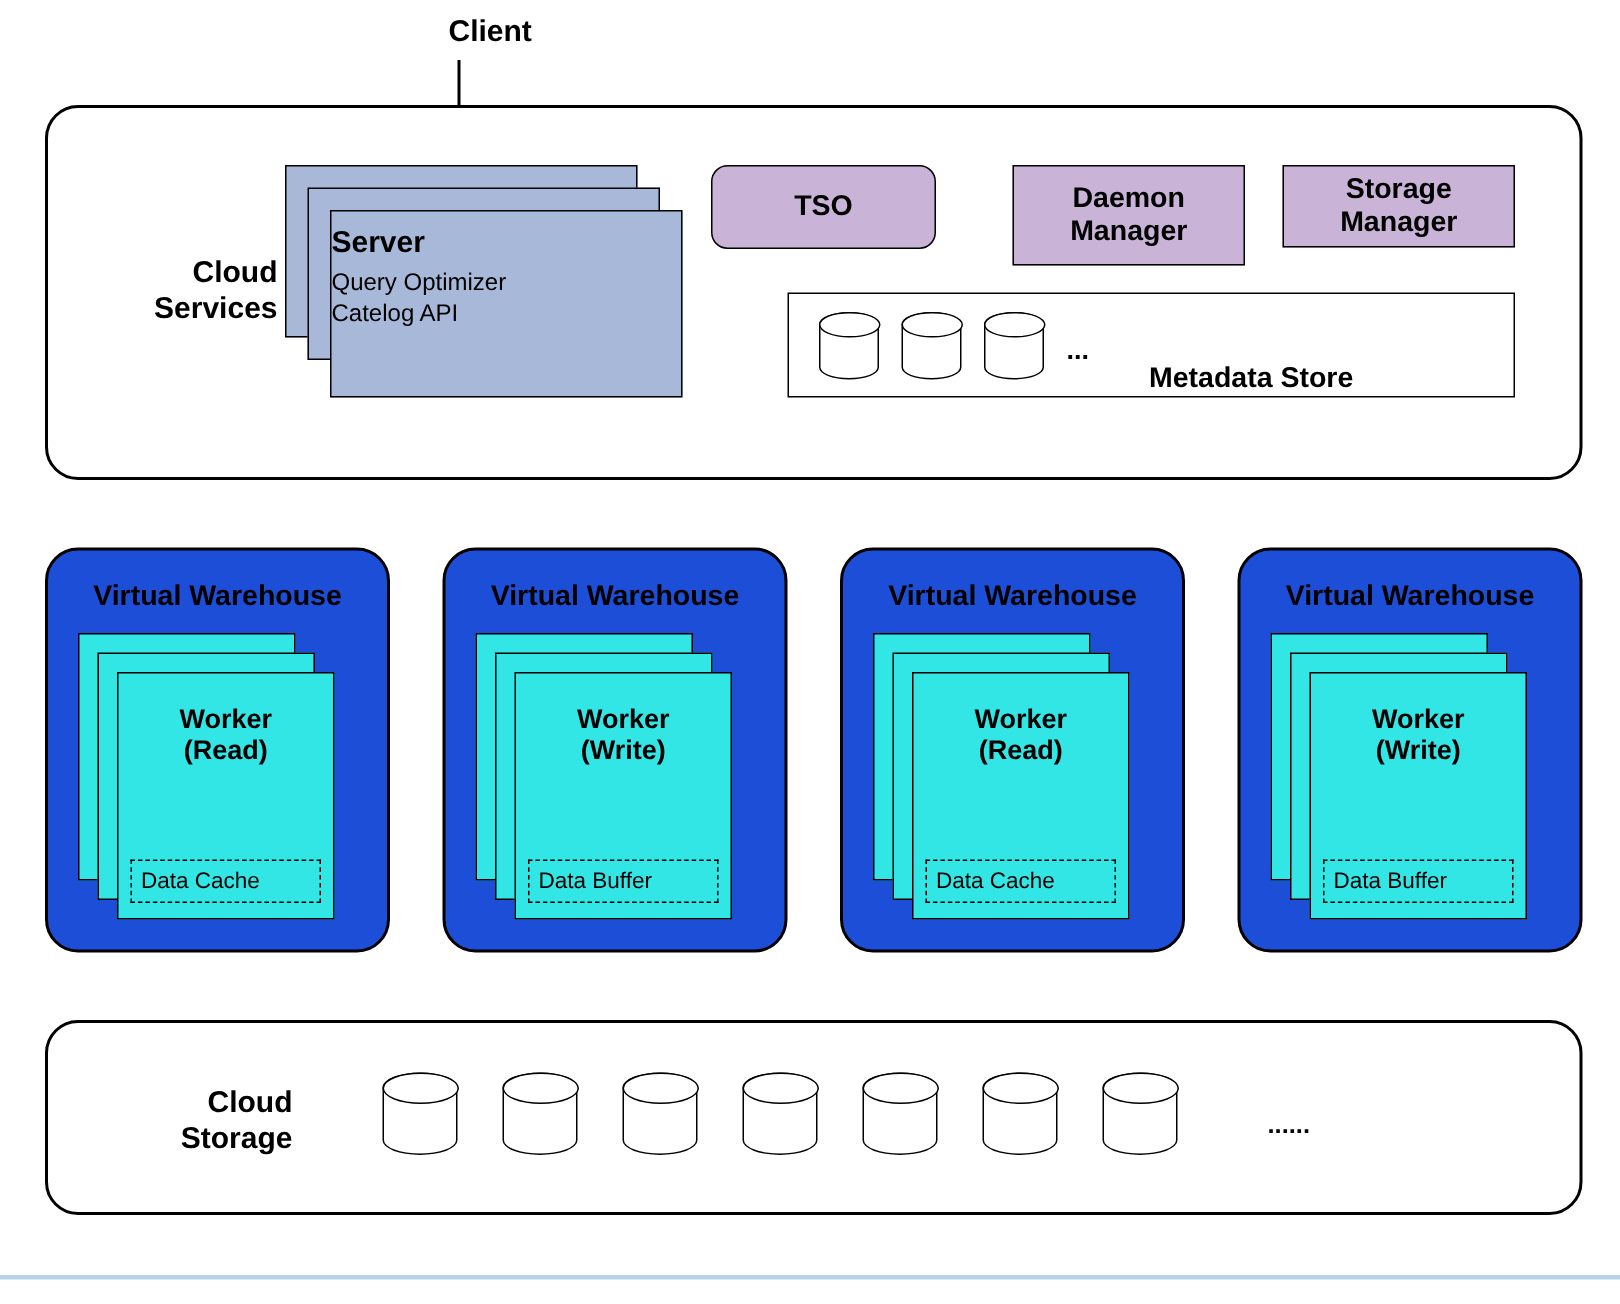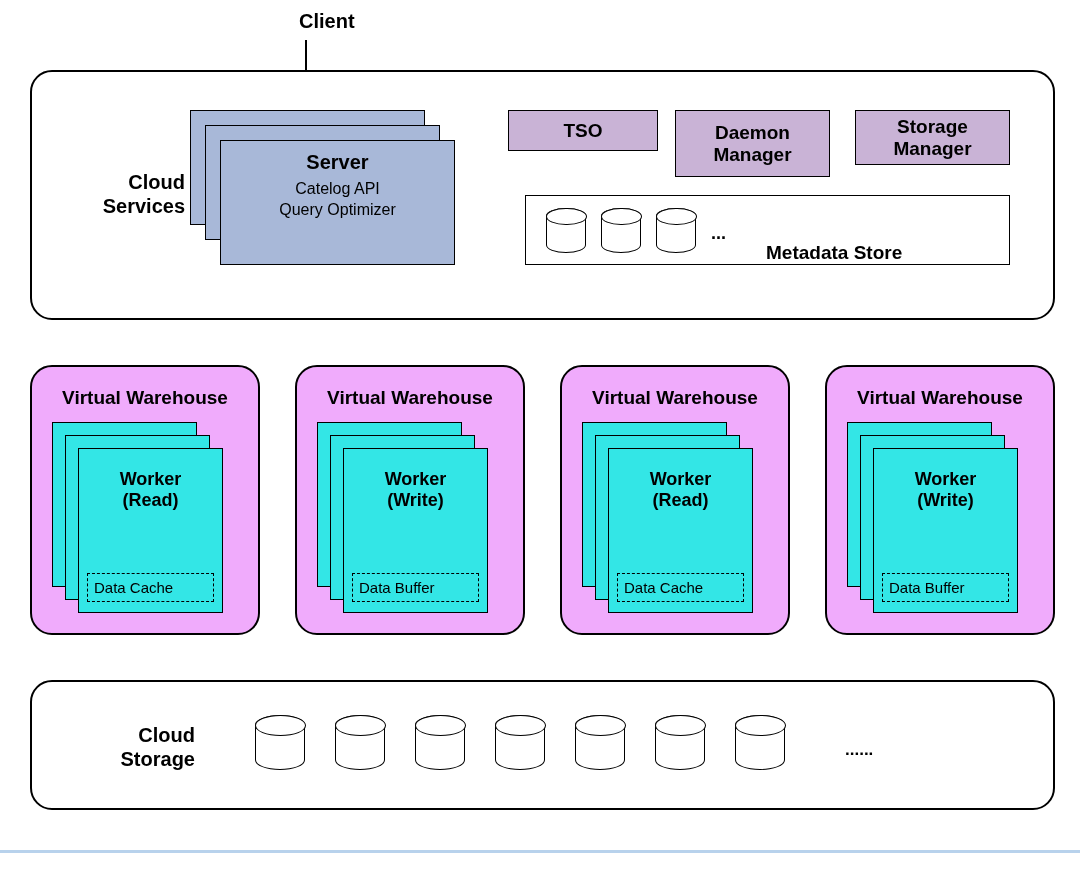--- a/index.html
+++ b/index.html
@@ -58,21 +58,20 @@
   .stack .card {
     position: absolute;
     border: 1.5px solid #000;
     background: #A8B8D8;
   }
   .server-front {
     position: absolute;
     border: 1.5px solid #000;
     background: #A8B8D8;
     padding-top: 10px;
-    text-align: center;
   }
   .server-front .title {
     font-size: 20px;
     font-weight: bold;
     margin-bottom: 5px;
   }
   .server-front .line {
     font-size: 16px;
     line-height: 1.3;
   }
@@ -121,21 +120,21 @@
     height: 36%;
     border: 1.5px solid #000;
     border-radius: 50%;
     background: #fff;
   }
   
   .vw {
     position: absolute;
     border: 2px solid #000;
     border-radius: 22px;
-    background: #f0abfc;
+    background: #1d4ed8;
   }
   .vw-title {
     position: absolute;
     top: 20px;
     width: 100%;
     text-align: center;
     font-size: 19px;
     font-weight: bold;
   }
   .wstack { position: absolute; }
@@ -187,26 +186,26 @@
   <div class="r-box" style="left:0; top:70px; width:1025px; height:250px;"></div>
 
   <div class="section-label" style="left:35px; top:170px; width:120px; white-space:pre-line;">Cloud
 Services</div>
 
   <div class="stack" style="left:160px; top:110px;">
     <div class="card" style="left:0; top:0; width:235px; height:115px;"></div>
     <div class="card" style="left:15px; top:15px; width:235px; height:115px;"></div>
     <div class="server-front" style="left:30px; top:30px; width:235px; height:125px;">
       <div class="title">Server</div>
+      <div class="line">Query Optimizer</div>
       <div class="line">Catelog API</div>
-      <div class="line">Query Optimizer</div>
-    </div>
-  </div>
-
-  <div class="pbox" style="left:478px; top:110px; width:150px; height:41px; white-space:pre-line;">TSO</div>
+    </div>
+  </div>
+
+  <div class="pbox" style="left:444px; top:110px; width:150px; height:56px; white-space:pre-line;border-radius:11px;">TSO</div>
   <div class="pbox" style="left:645px; top:110px; width:155px; height:67px; white-space:pre-line;">Daemon
 Manager</div>
   <div class="pbox" style="left:825px; top:110px; width:155px; height:55px; white-space:pre-line;">Storage
 Manager</div>
 
   <div class="meta-box" style="left:495px; top:195px; width:485px; height:70px;">
     <div class="cyl" style="left:20px; top:12px; width:40px; height:45px;"></div>
     <div class="cyl" style="left:75px; top:12px; width:40px; height:45px;"></div>
     <div class="cyl" style="left:130px; top:12px; width:40px; height:45px;"></div>
     <div class="dots" style="left:185px; top:27px;">...</div>

